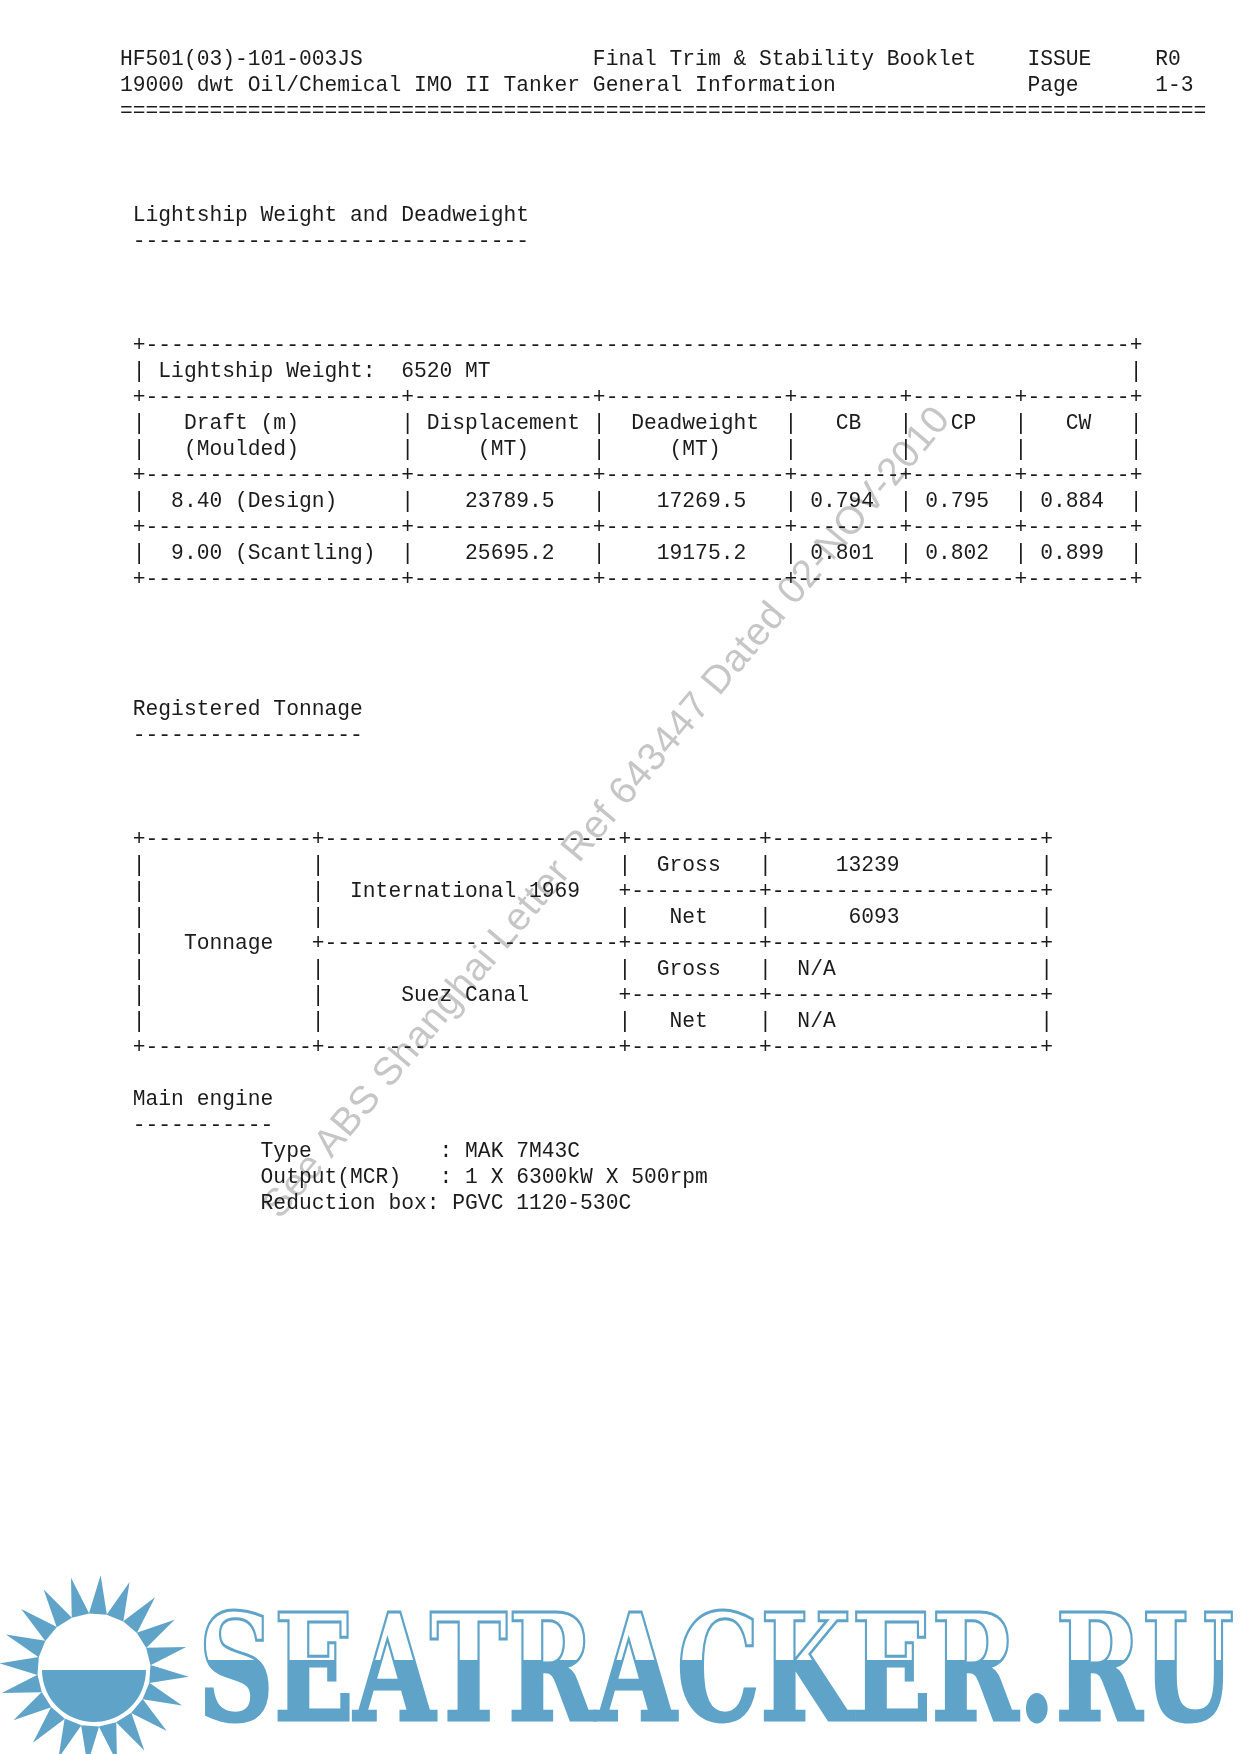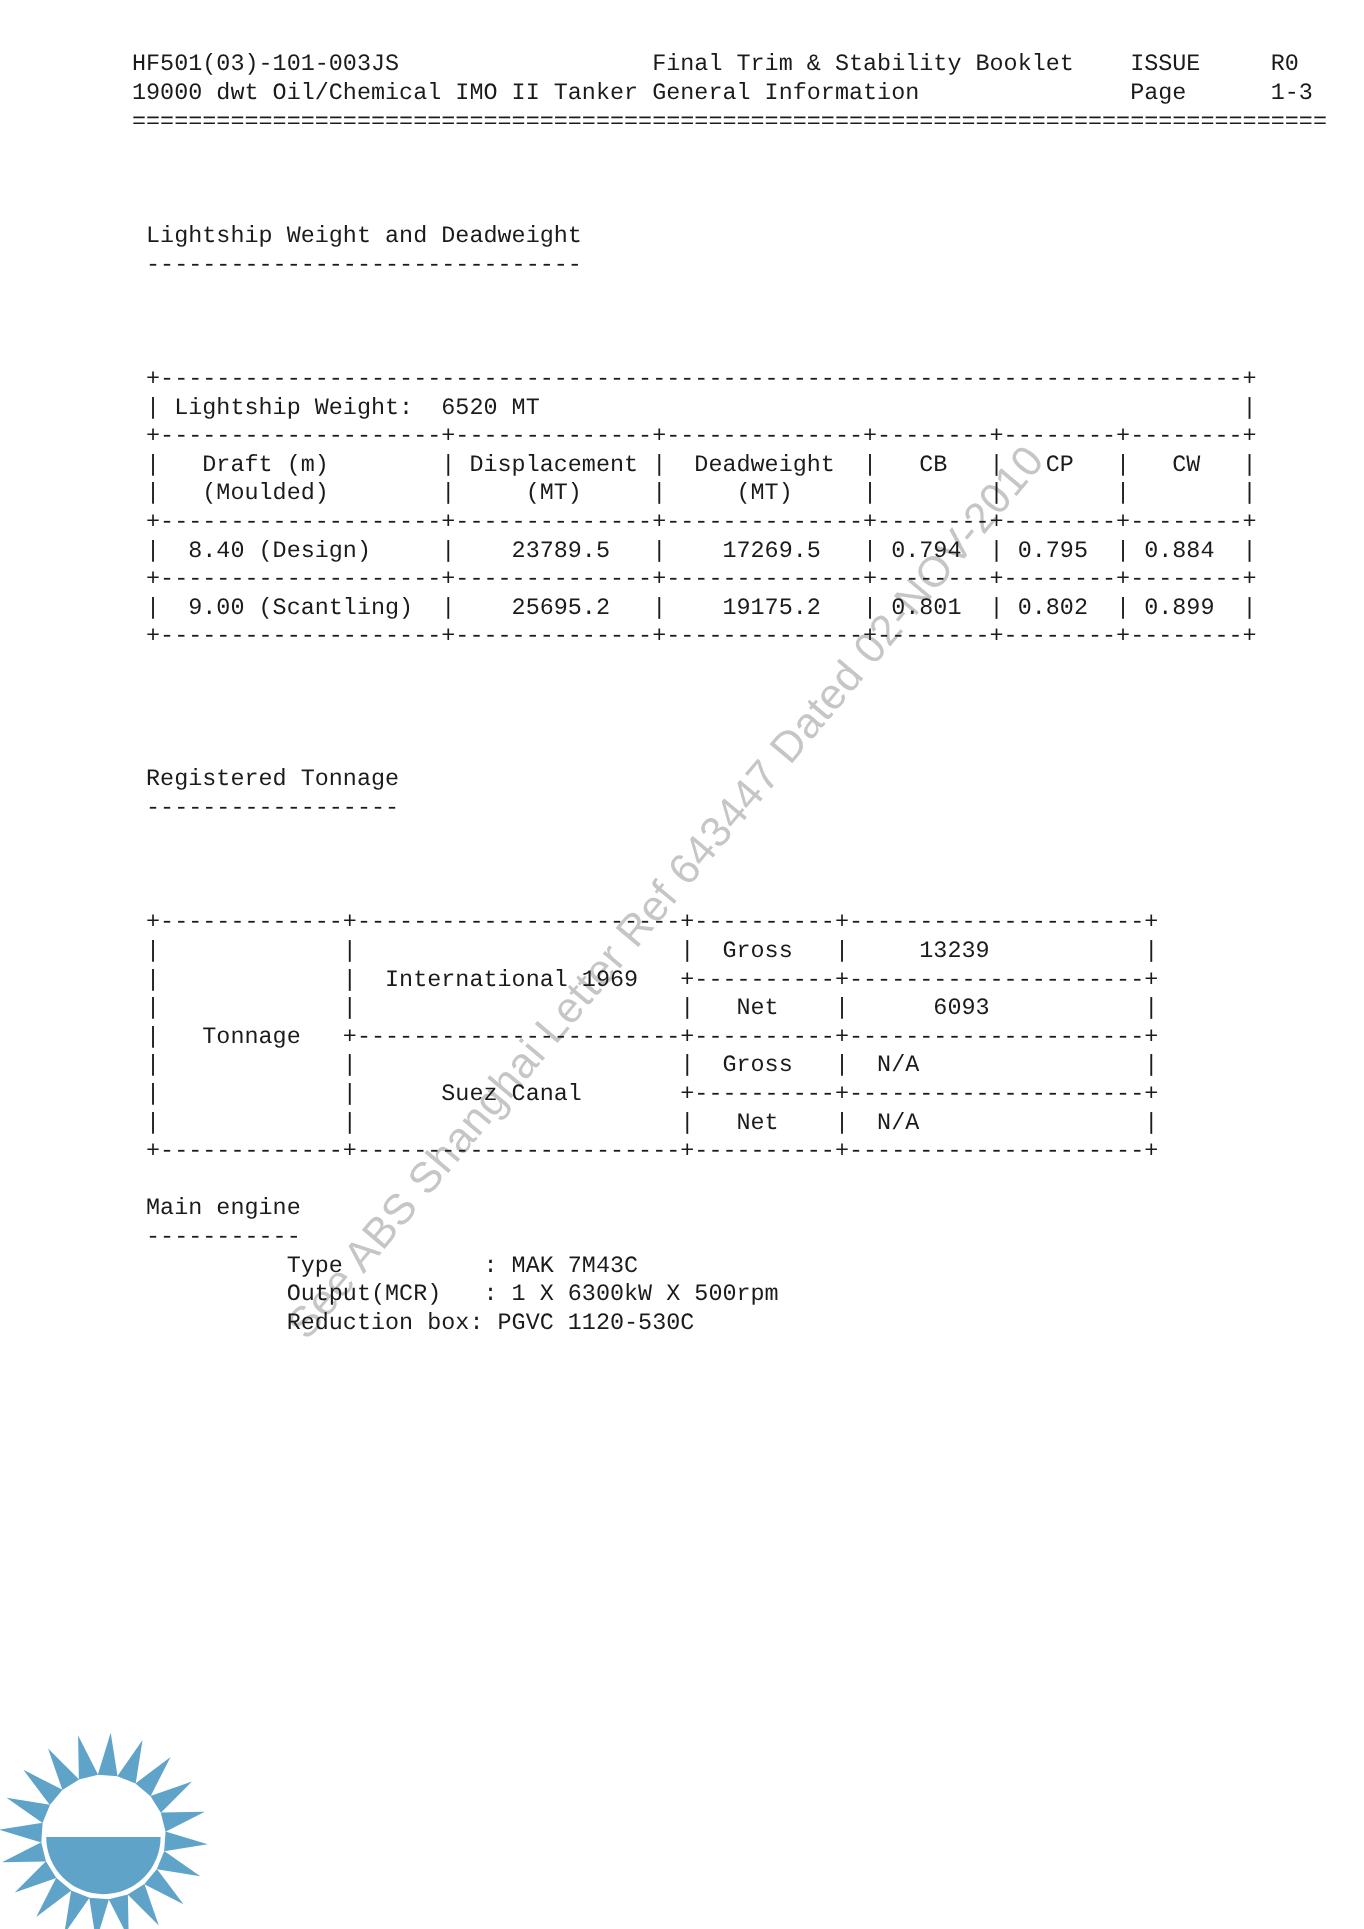--- a/index.html
+++ b/index.html
@@ -120,13 +120,27 @@
           <polygon points="0,-95 9,-56 -9,-56" transform="rotate(270)"></polygon>
           <polygon points="0,-95 9,-56 -9,-56" transform="rotate(288)"></polygon>
           <polygon points="0,-95 9,-56 -9,-56" transform="rotate(306)"></polygon>
           <polygon points="0,-95 9,-56 -9,-56" transform="rotate(324)"></polygon>
           <polygon points="0,-95 9,-56 -9,-56" transform="rotate(342)"></polygon>
         </g>
       <path d="M -52 0 A 52 52 0 0 1 52 0 Z" fill="#ffffff"></path>
       <path d="M -52 0 A 52 52 0 0 0 52 0 Z" fill="#5fa4c8"></path>
     </svg>
   </div>
+  <div class="wordmark-wrap">
+    <svg width="1048" height="140" viewBox="0 0 1048 140">
+      <defs>
+        <clipPath id="clip-top">
+            <rect x="-10" y="-10" width="1068" height="72"></rect>
+          </clipPath>
+        <clipPath id="clip-bottom">
+            <rect x="-10" y="62" width="1068" height="90"></rect>
+          </clipPath>
+      </defs>
+      <text class="mark" x="524" y="122" font-size="148" text-anchor="middle" textLength="1036" lengthAdjust="spacingAndGlyphs" fill="#ffffff" stroke="#5fa4c8" stroke-width="3" clip-path="url(#clip-top)">SEATRACKER.RU</text>
+      <text class="mark" x="524" y="122" font-size="148" text-anchor="middle" textLength="1036" lengthAdjust="spacingAndGlyphs" fill="#5fa4c8" stroke="#5fa4c8" stroke-width="3" clip-path="url(#clip-bottom)">SEATRACKER.RU</text>
+    </svg>
+  </div>
 </div>
 
 </body></html>

